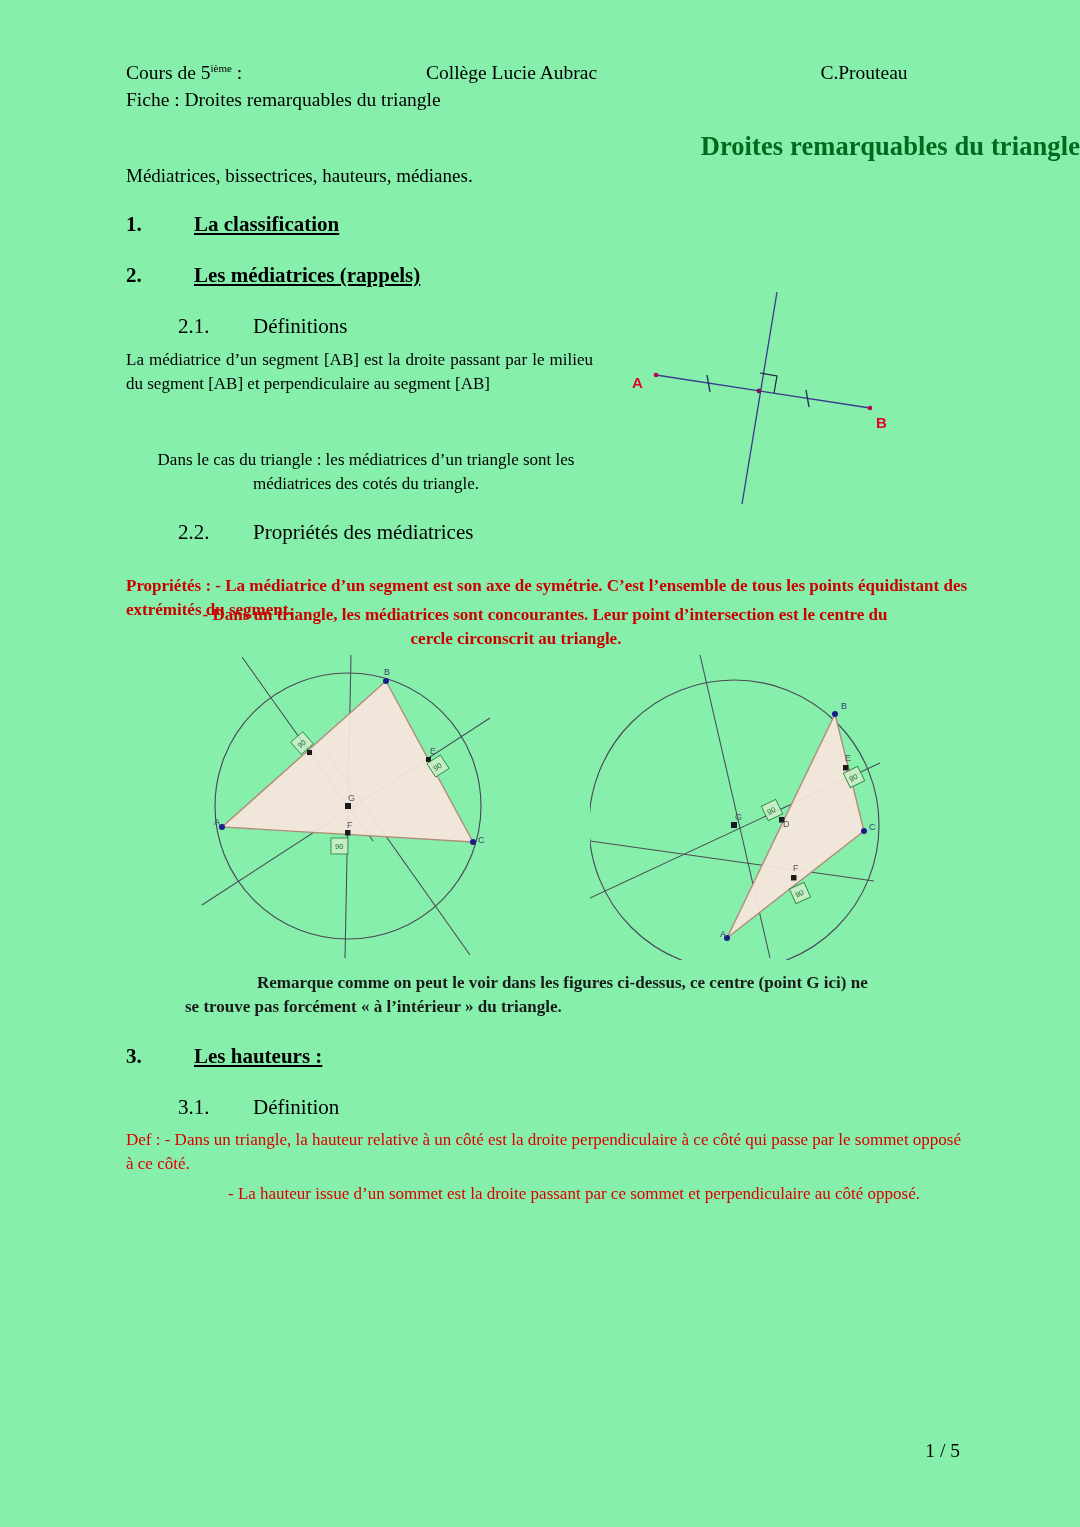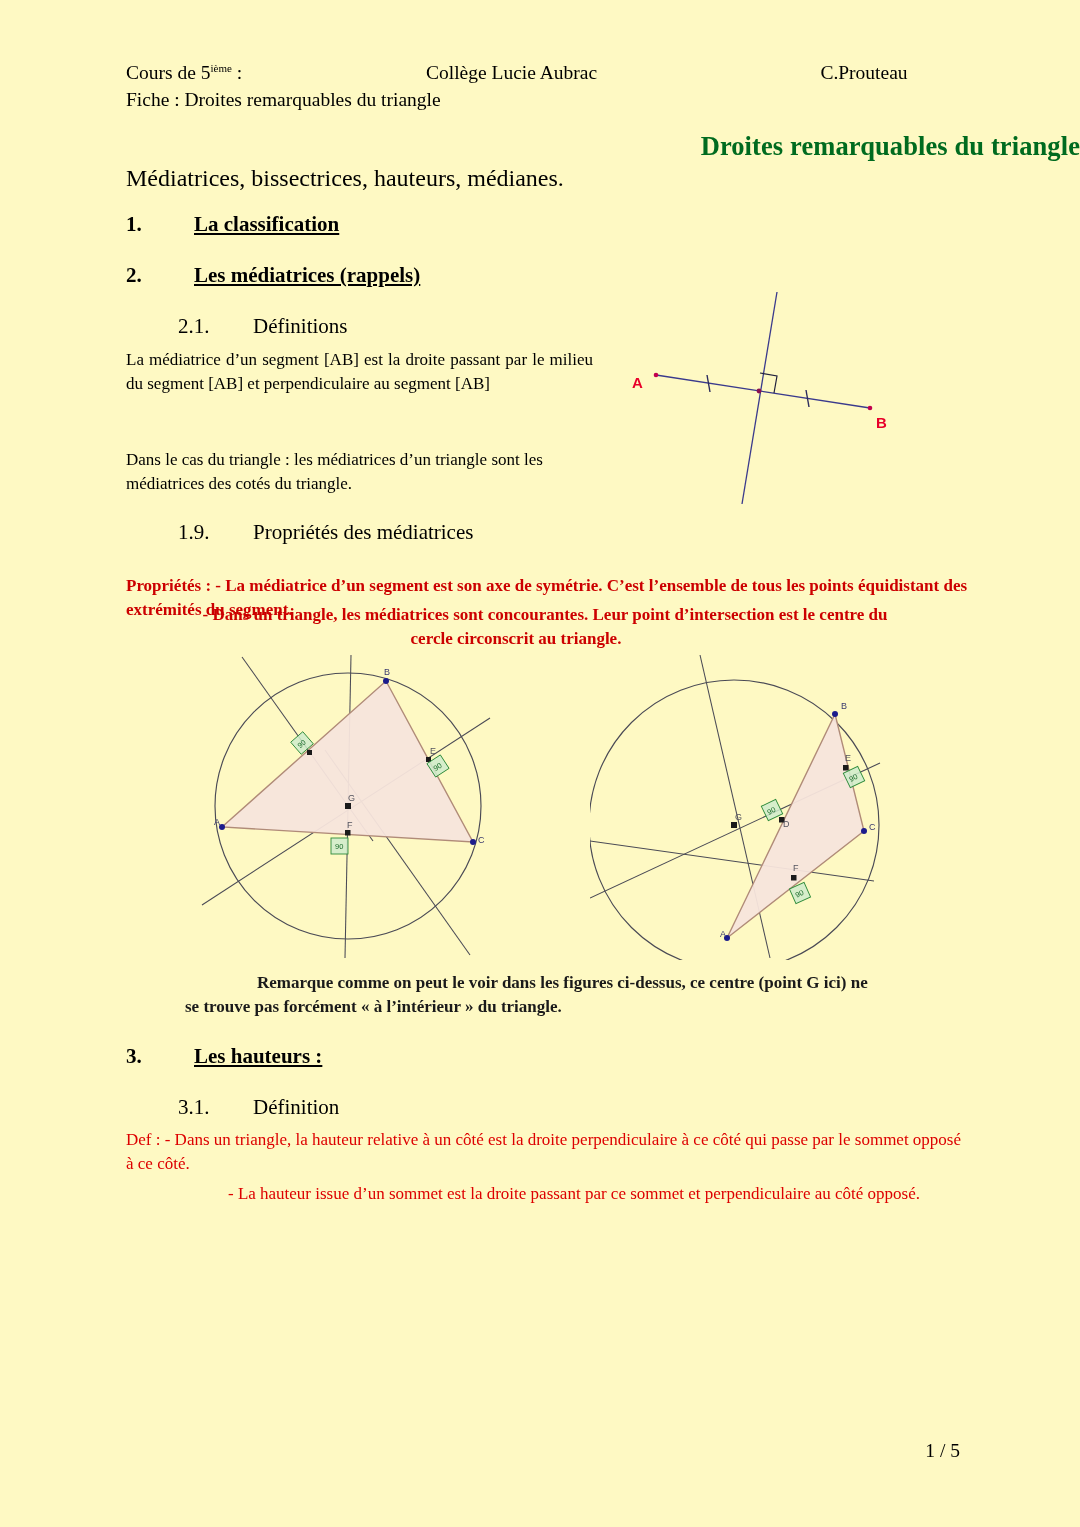--- a/index.html
+++ b/index.html
@@ -4,21 +4,21 @@
 <style>
   html, body {
     margin: 0;
     padding: 0;
     background: #ffffff;
   }
   .page {
     position: relative;
     width: 1080px;
     height: 1527px;
-    background: #fef9c3;
+    background: #86efac;
     font-family: "Liberation Serif", "DejaVu Serif", serif;
     color: #000000;
     overflow: hidden;
   }
 
   
   .hdr {
     position: absolute;
     left: 126px;
     top: 60px;
@@ -45,21 +45,21 @@
     text-align: right;
     font-size: 26.5px;
     font-weight: bold;
     color: #006b1f;
     letter-spacing: .1px;
   }
   .subtitle {
     position: absolute;
     left: 126px;
     top: 165px;
-    font-size: 24px;
+    font-size: 19px;
   }
 
   
   .h1 {
     position: absolute;
     left: 126px;
     font-size: 21px;
     font-weight: bold;
     display: flex;
   }
@@ -148,21 +148,21 @@
     <span class="txt">Les médiatrices (rappels)</span>
   </div>
 
   <div class="h2" style="top:314px">
     <span class="num">2.1.</span>
     <span>Définitions</span>
   </div>
 
   <div class="p just" style="left:126px; top:348px; width:467px;">La médiatrice d’un segment [AB] est la droite passant par le milieu du segment [AB] et perpendiculaire au segment [AB]</div>
 
-  <div class="p" style="left:126px; top:448px; width:480px;">Dans le cas du triangle : les médiatrices d’un triangle sont les médiatrices des cotés du triangle.</div>
+  <div class="p" style="left:126px; top:448px; width:480px;text-align:center;">Dans le cas du triangle : les médiatrices d’un triangle sont les médiatrices des cotés du triangle.</div>
 
   <div class="fig" style="left:620px; top:282px;">
     <svg width="310" height="226" viewBox="0 0 310 226">
 
       <line x1="36" y1="93" x2="250" y2="126" stroke="#3a3a8c" stroke-width="1.3"></line>
 
       <line x1="157" y1="10" x2="122" y2="222" stroke="#3a3a8c" stroke-width="1.3"></line>
 
       <line x1="87" y1="93" x2="90" y2="110" stroke="#2b2b5e" stroke-width="1.4"></line>
       <line x1="186" y1="108" x2="189" y2="125" stroke="#2b2b5e" stroke-width="1.4"></line>
@@ -173,21 +173,21 @@
       <circle cx="250" cy="126" r="2.3" fill="#c2004e"></circle>
 
       <circle cx="139" cy="109" r="2.4" fill="#8b1050"></circle>
 
       <text class="lbl-red" x="12" y="106">A</text>
       <text class="lbl-red" x="256" y="146">B</text>
     </svg>
   </div>
 
   <div class="h2" style="top:520px">
-    <span class="num">1.9.</span>
+    <span class="num">2.2.</span>
     <span>Propriétés des médiatrices</span>
   </div>
 
   <div class="p redb" style="left:126px; top:574px; width:846px;">Propriétés :   - La médiatrice d’un segment est son axe de symétrie. C’est l’ensemble de tous les points équidistant des extrémités du segment.</div>
 
   <div class="p redb indent-first" style="left:126px; top:603px; width:780px;">- Dans un triangle, les médiatrices sont concourantes. Leur point d’intersection est le centre du cercle circonscrit au triangle.</div>
 
   <div class="fig" style="left:190px; top:655px;">
     <svg width="330" height="305" viewBox="0 0 330 305">
 

